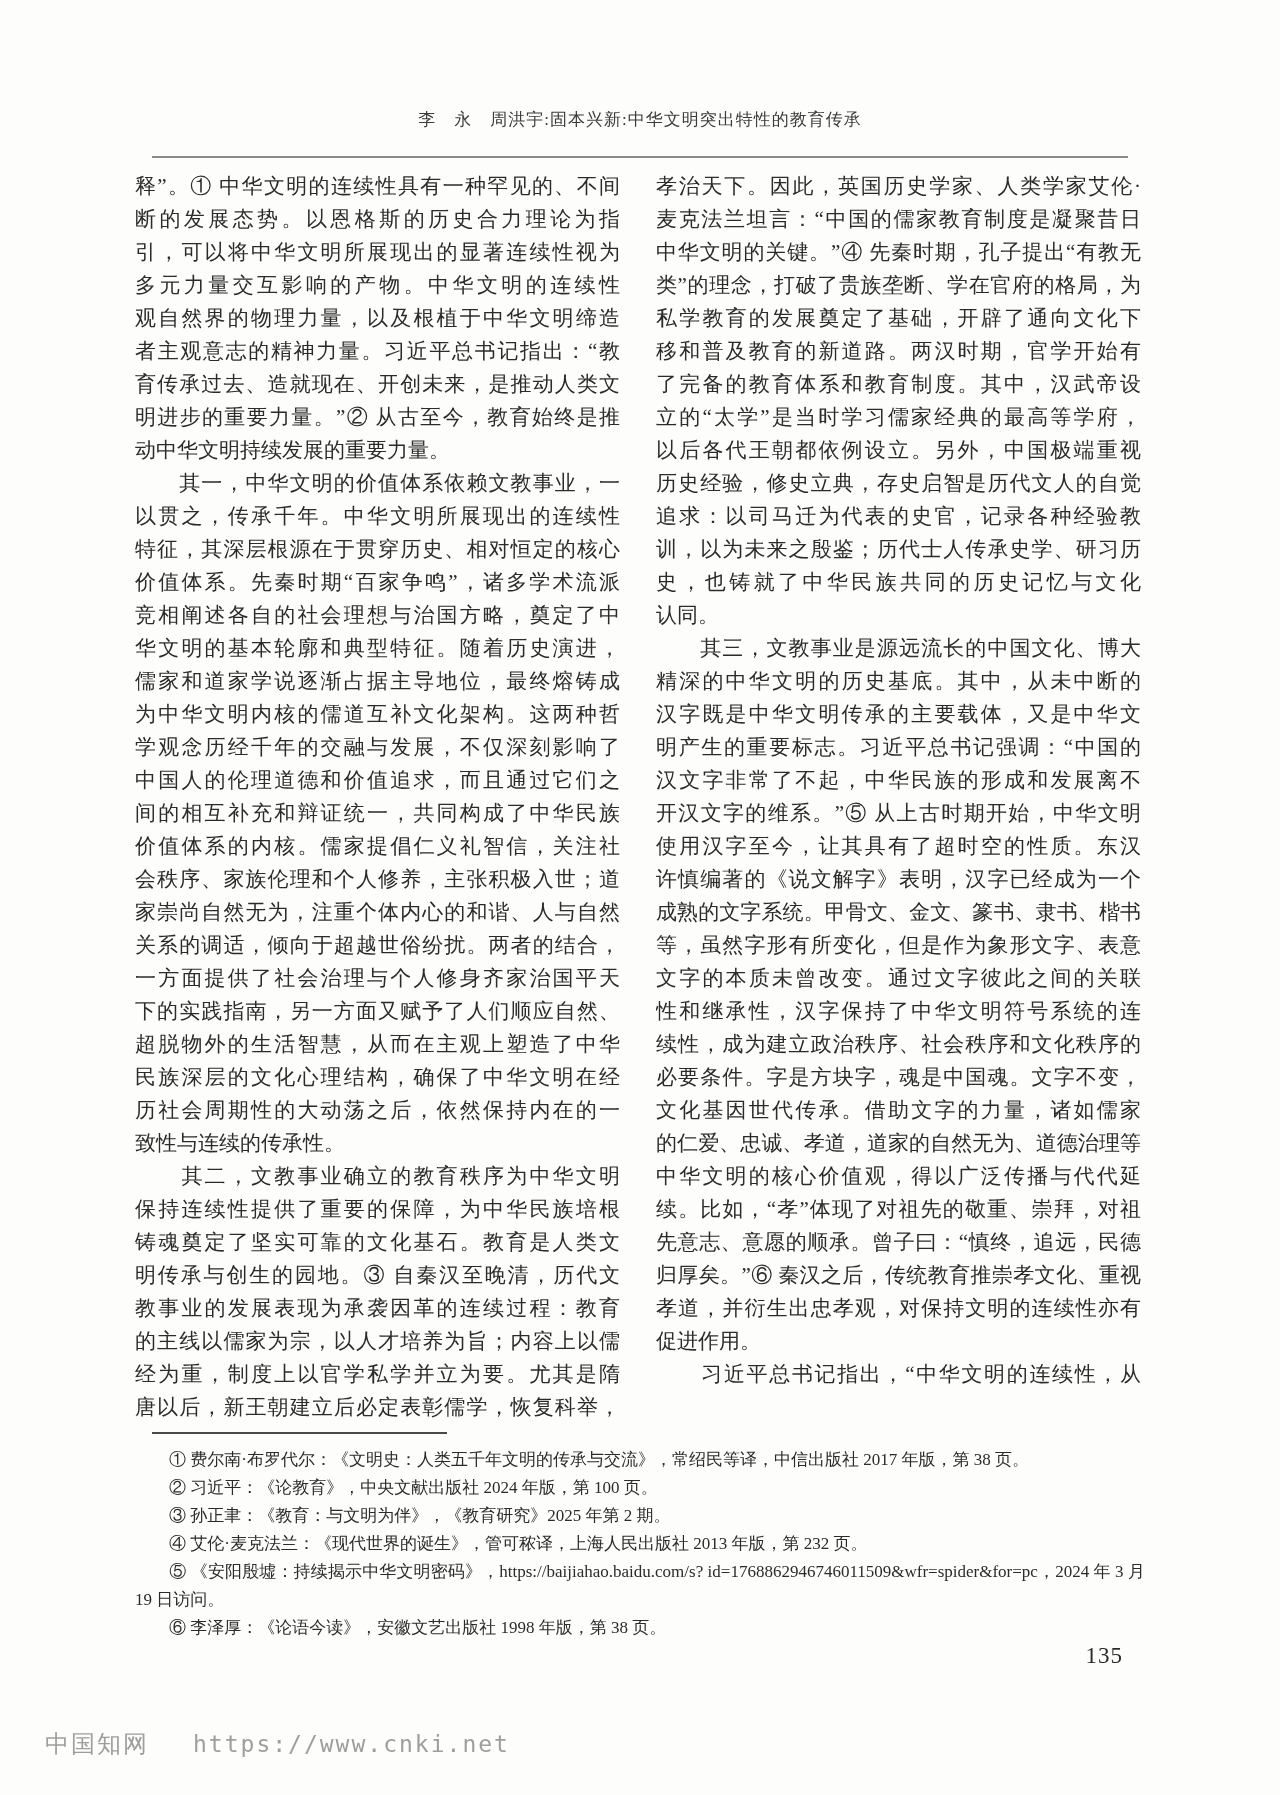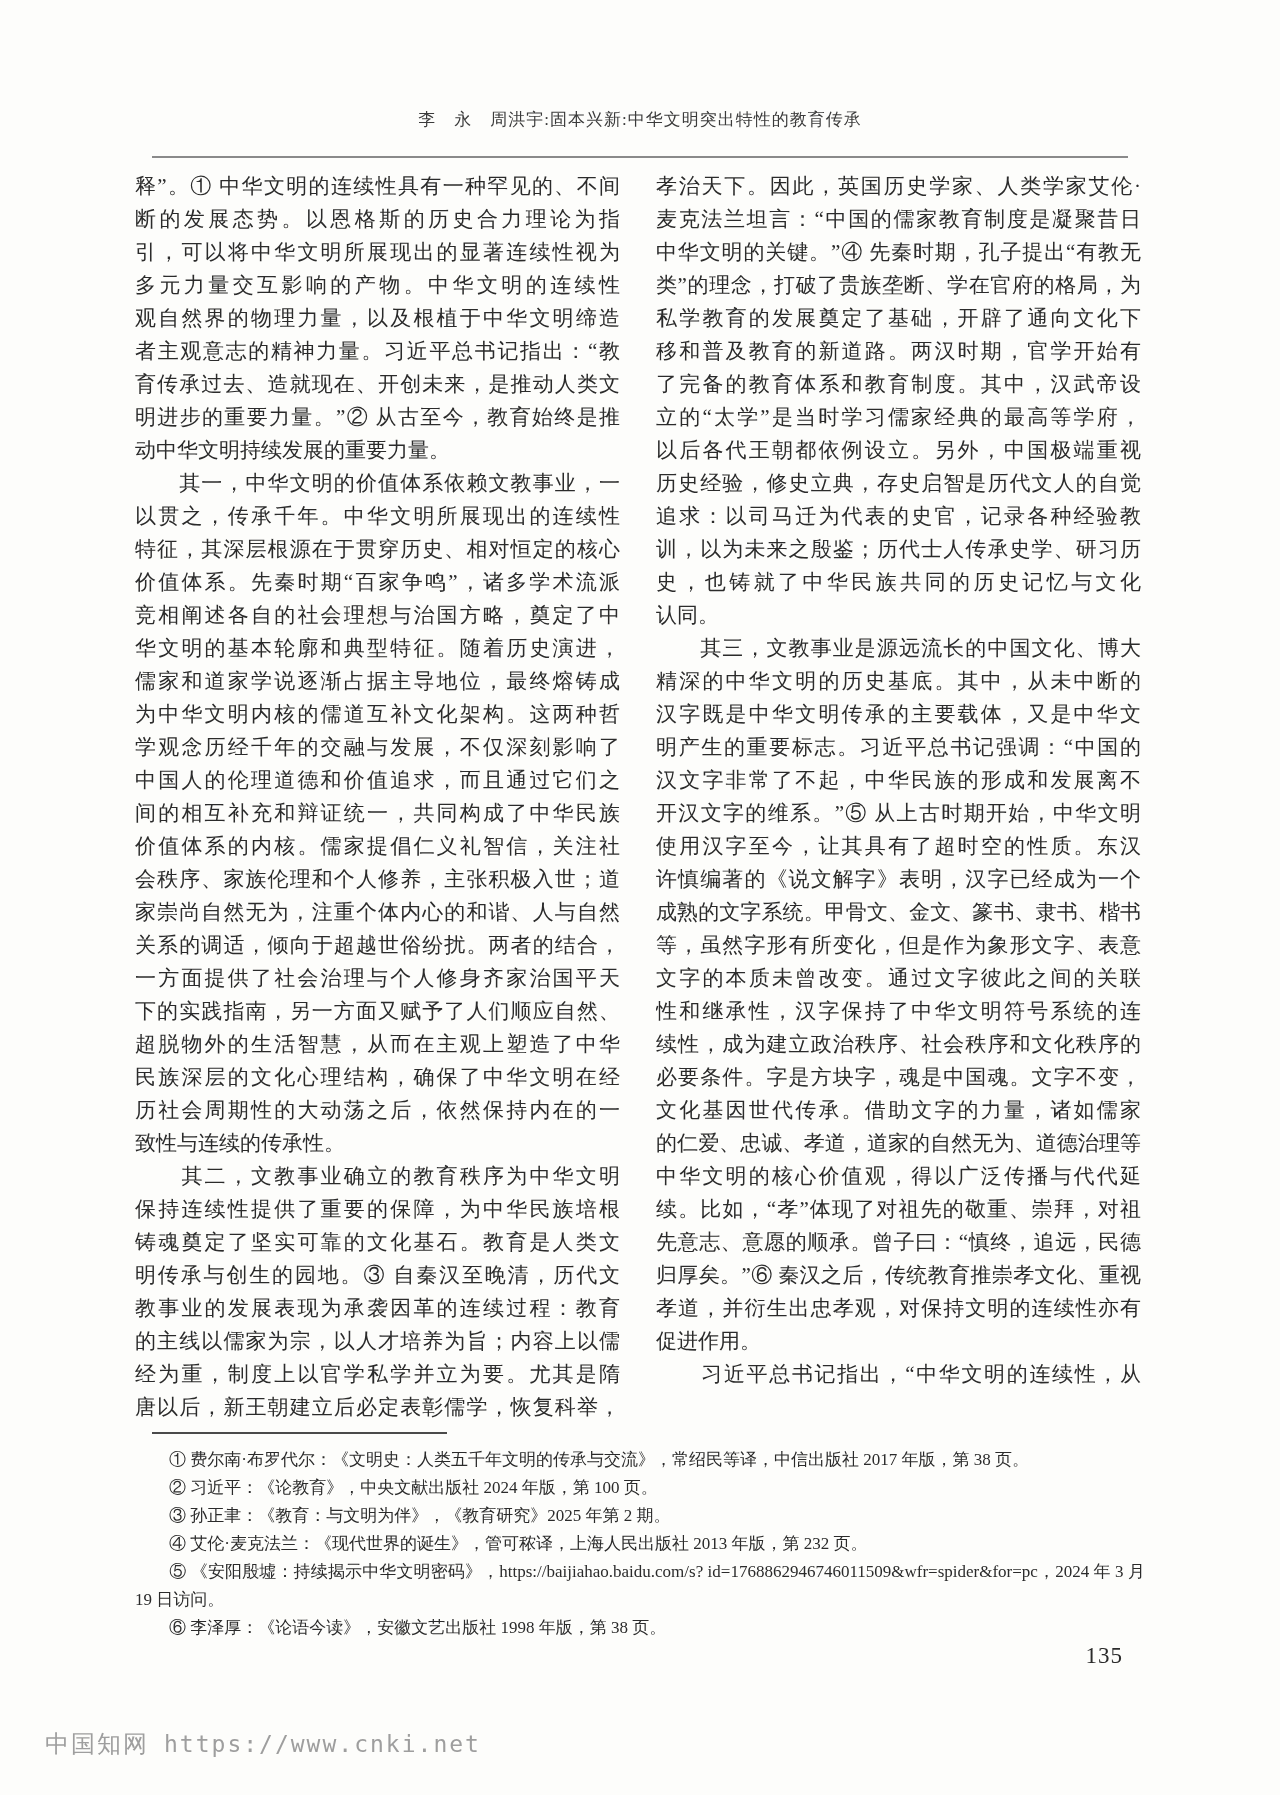--- a/index.html
+++ b/index.html
@@ -49,21 +49,21 @@
     color:var(--ink,#2b2b2b);
   }
   .footnotes .tline{height:28px;}
   .page-number{
     position:absolute;top:1643px;right:157px;
     font-size:23px;color:#2b2b2b;
     letter-spacing:1px;
   }
   .watermark{
     position:absolute;top:1728px;left:45px;
-    display:flex;align-items:center;gap:15px;
+    display:flex;align-items:center;gap:44px;
     color:var(--wm,#9e9e9e);
   }
   .wm-cn{
     font-size:24px;letter-spacing:2px;
     font-family:"Liberation Serif","DejaVu Serif",serif;
   }
   .wm-url{
     font-size:23px;letter-spacing:2px;
     font-family:"DejaVu Sans Mono",monospace;
   }

